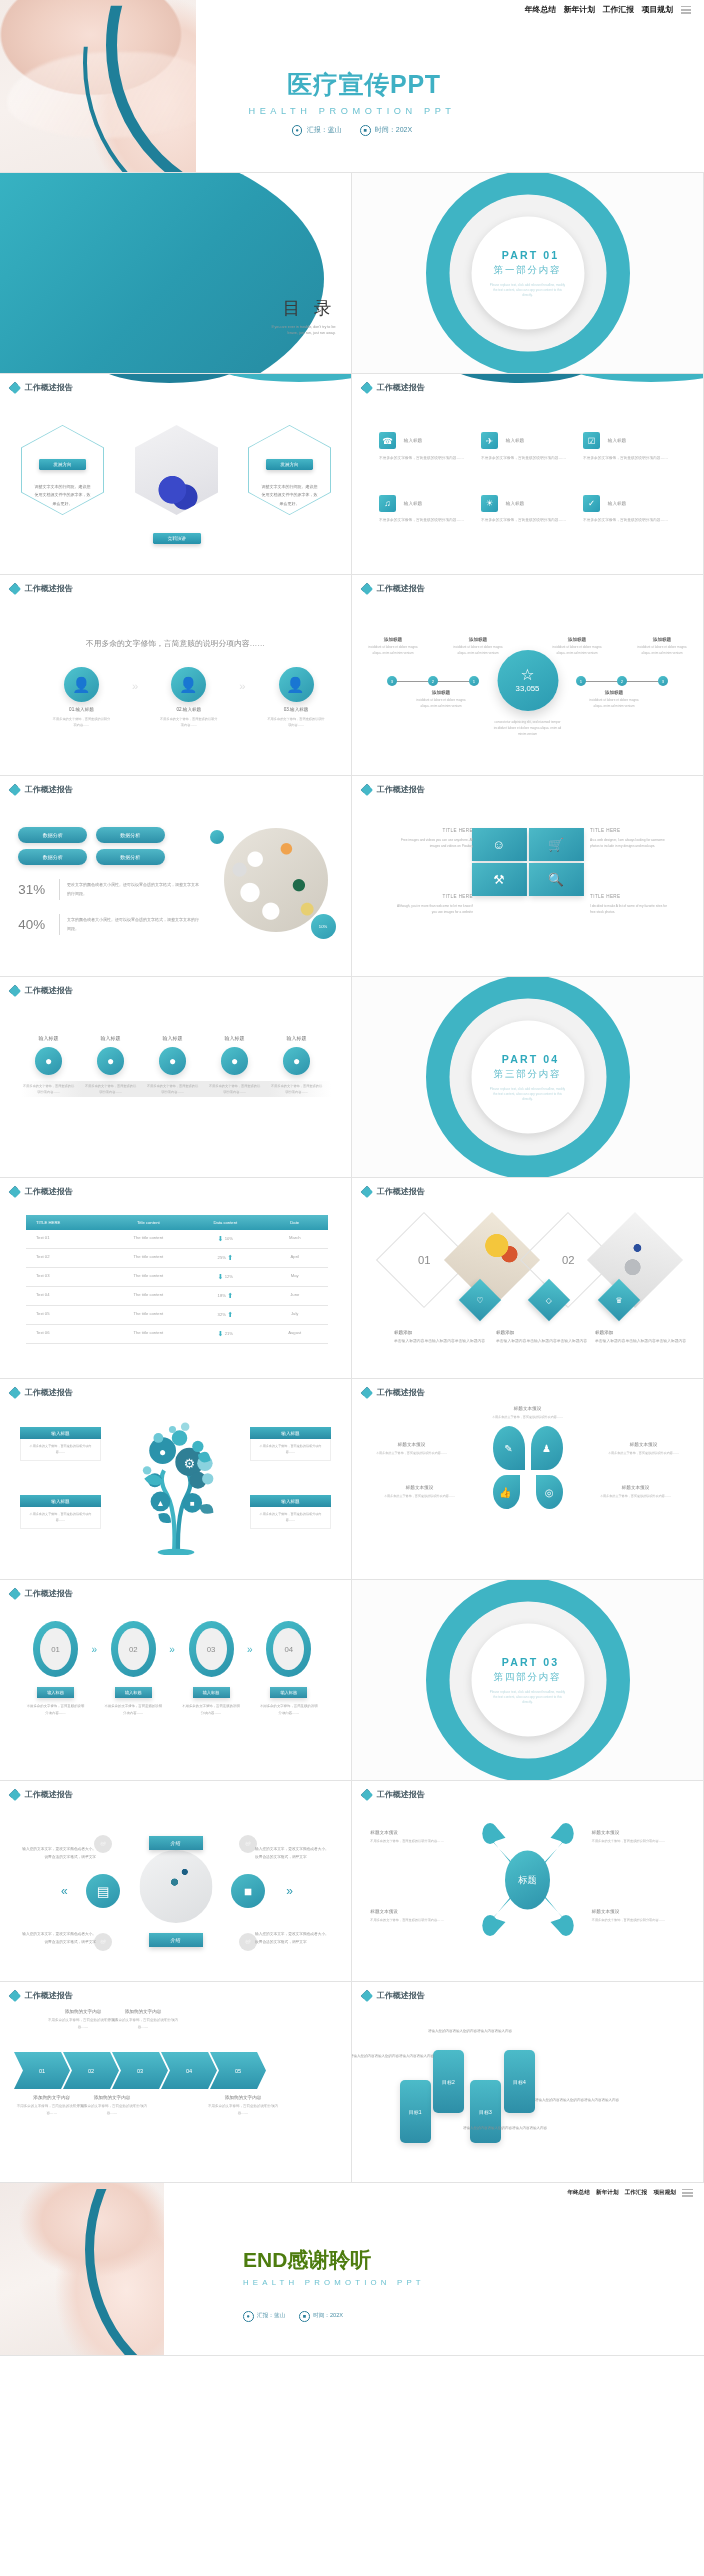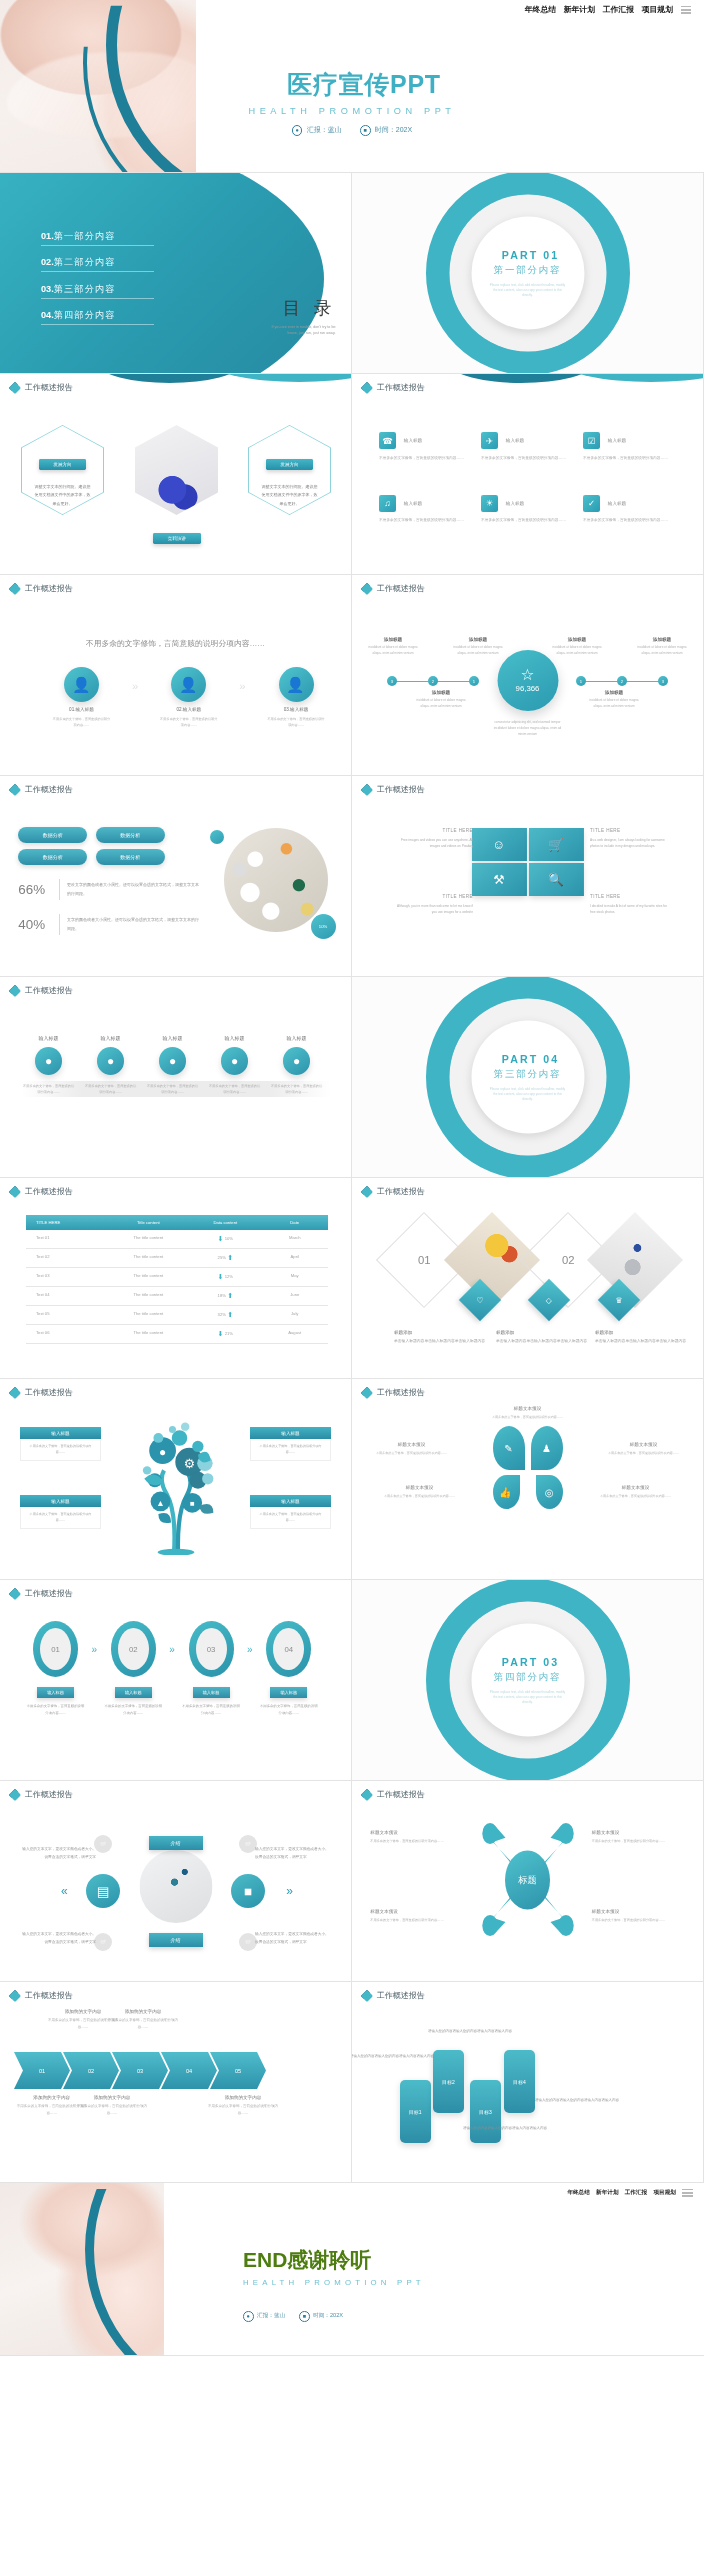--- a/index.html
+++ b/index.html
@@ -96,21 +96,21 @@
   .part .inner h5 { color:#5fbccb; font-size:9.5px; letter-spacing:1.8px; font-weight:normal; margin-top:3.5px; }
   .part .inner p { color:#bcd9df; font-size:3.1px; text-align:center; width:78px; margin-top:5.6px; line-height:1.7; }
 
   
   .hdr { position:absolute; left:8.5px; top:7.8px; display:flex; align-items:center; gap:4.2px; }
   .hdr .dia { width:12px; height:12px; position:relative; }
   .hdr .dia:before{ content:""; position:absolute; inset:0; background:#45b8c8;
       border-radius:2.1px; transform:rotate(45deg) scale(.72); }
   .hdr .dia:after{ content:""; position:absolute; inset:0; border:1px solid #2f8ba3;
       border-radius:2.1px; transform:rotate(45deg) scale(.80); clip-path:polygon(0 0,46% 0,46% 100%,0 100%); }
-  .hdr h6 { font-size:8px; color:#4a5d66; font-weight:normal; }
+  .hdr h6 { font-size:8px; color:#4a5d66; font-weight:bold; }
 
   .topdeco { position:absolute; left:0; top:0; width:100%; height:11.3px; overflow:hidden; }
   .topdeco .b1 { position:absolute; left:99px; top:-28px; width:141px; height:37px; background:#1f7f99;
                  border-radius:0 0 60% 60%; }
   .topdeco .b2 { position:absolute; left:211px; top:-31px; width:176px; height:39px; background:#3fb4c4;
                  border-radius:0 0 55% 55%; }
 
   
   .hex { width:83px; height:90px; position:absolute; top:51px;
          clip-path:polygon(50% 0,100% 25%,100% 75%,50% 100%,0 75%,0 25%); }
@@ -364,26 +364,20 @@
       <div class="m">
         <span class="circ-ico">■</span>
         <span>时间：202X</span>
       </div>
     </div>
   </div>
 
   <div class="slide toc">
     <div class="blobshadow"></div>
     <div class="blob"></div>
-    <div class="items">
-      <div class="it"><b>01.</b><span>第一部分内容</span></div>
-      <div class="it"><b>02.</b><span>第二部分内容</span></div>
-      <div class="it"><b>03.</b><span>第三部分内容</span></div>
-      <div class="it"><b>04.</b><span>第四部分内容</span></div>
-    </div>
     <div class="right">
       <h3>目 录</h3>
       <p>If you are ever in trouble, don't try to be brave, just run, just run away.</p>
     </div>
   </div>
 
   <div class="slide part">
     <div class="ring"></div>
     <div class="ring2"></div>
     <div class="inner">
@@ -499,21 +493,21 @@
   </div>
 
   <div class="slide">
     <div class="hdr">
         <span class="dia"></span>
         <h6>工作概述报告</h6>
       </div>
     <div class="tl">
       <div class="star">
         <div class="s">☆</div>
-        <div class="n">96,366</div>
+        <div class="n">33,055</div>
       </div>
       <div class="lbl" style="left:14px;top:0;">
           <b>添加标题</b>
           <p>incididunt ut labore et dolore magna aliqua. enim ad minim veniam</p>
         </div>
       <div class="lbl" style="left:99px;top:0;">
           <b>添加标题</b>
           <p>incididunt ut labore et dolore magna aliqua. enim ad minim veniam</p>
         </div>
       <div class="lbl" style="left:62px;top:53px;">
@@ -551,21 +545,21 @@
         <h6>工作概述报告</h6>
       </div>
     <div class="da">
       <div class="btns">
         <div class="btn">数据分析</div>
         <div class="btn">数据分析</div>
         <div class="btn">数据分析</div>
         <div class="btn">数据分析</div>
       </div>
       <div class="stat">
-          <div class="pct">66%</div>
+          <div class="pct">31%</div>
           <div class="bar"></div>
           <div class="tx">更改文字的颜色或者大小属性。还可以设置合适的文字格式，调整文字文本的行间距。</div>
         </div>
       <div class="stat">
           <div class="pct">40%</div>
           <div class="bar"></div>
           <div class="tx">文字的颜色或者大小属性。还可以设置合适的文字格式，调整文字文本的行间距。</div>
         </div>
     </div>
     <div class="pillsimg"></div>

